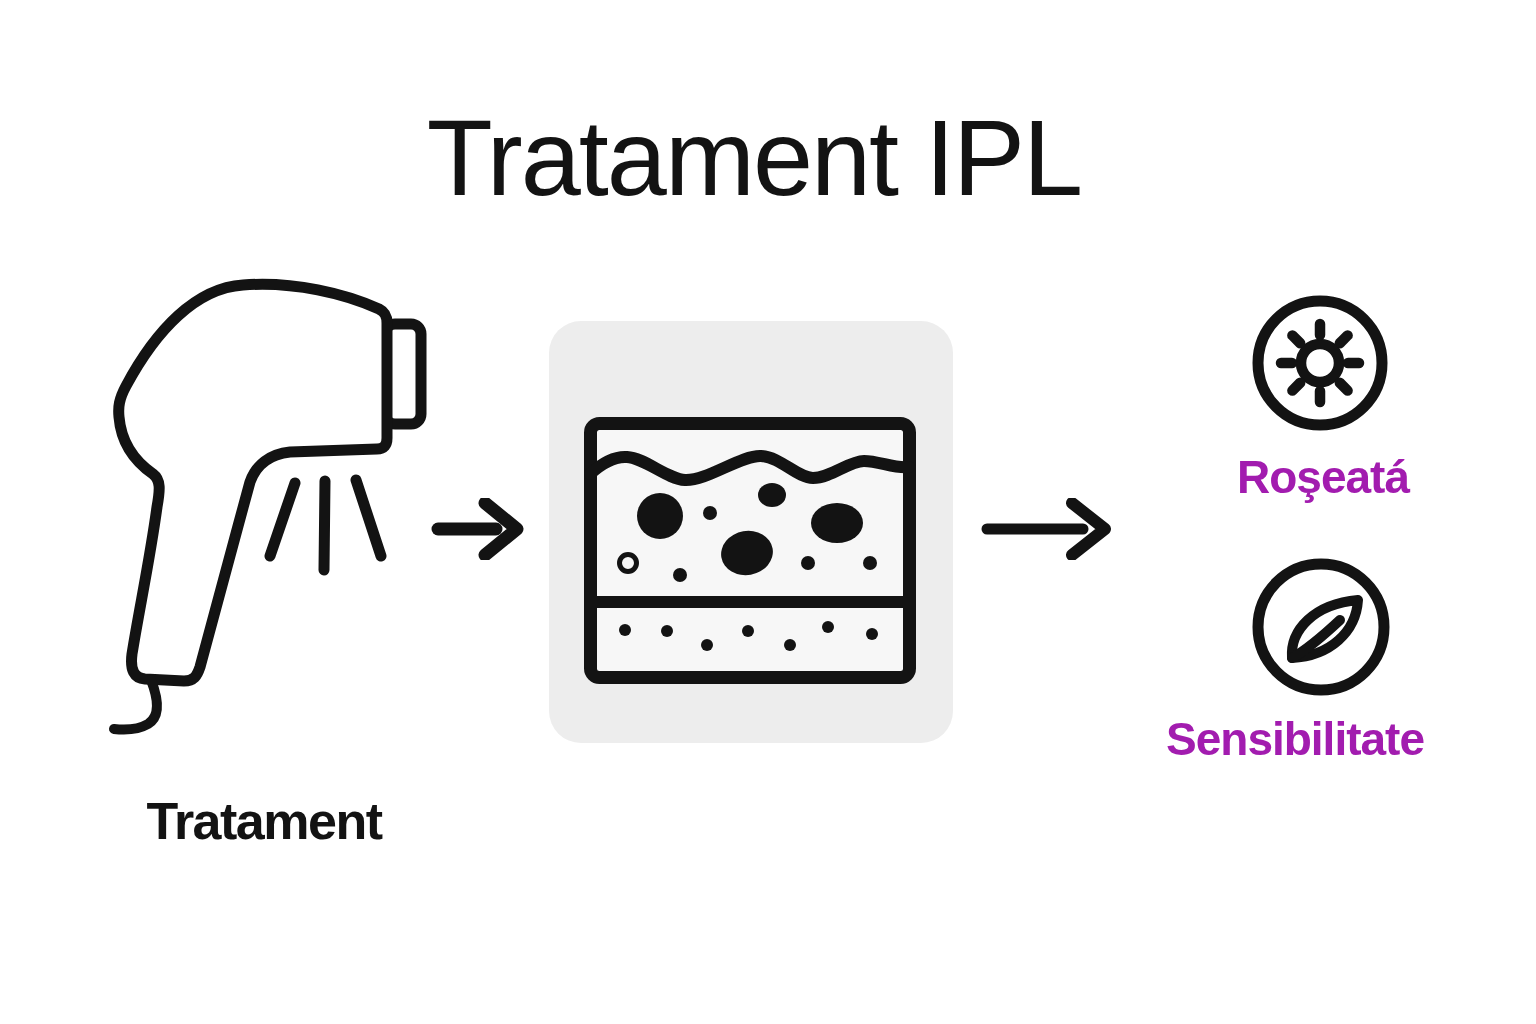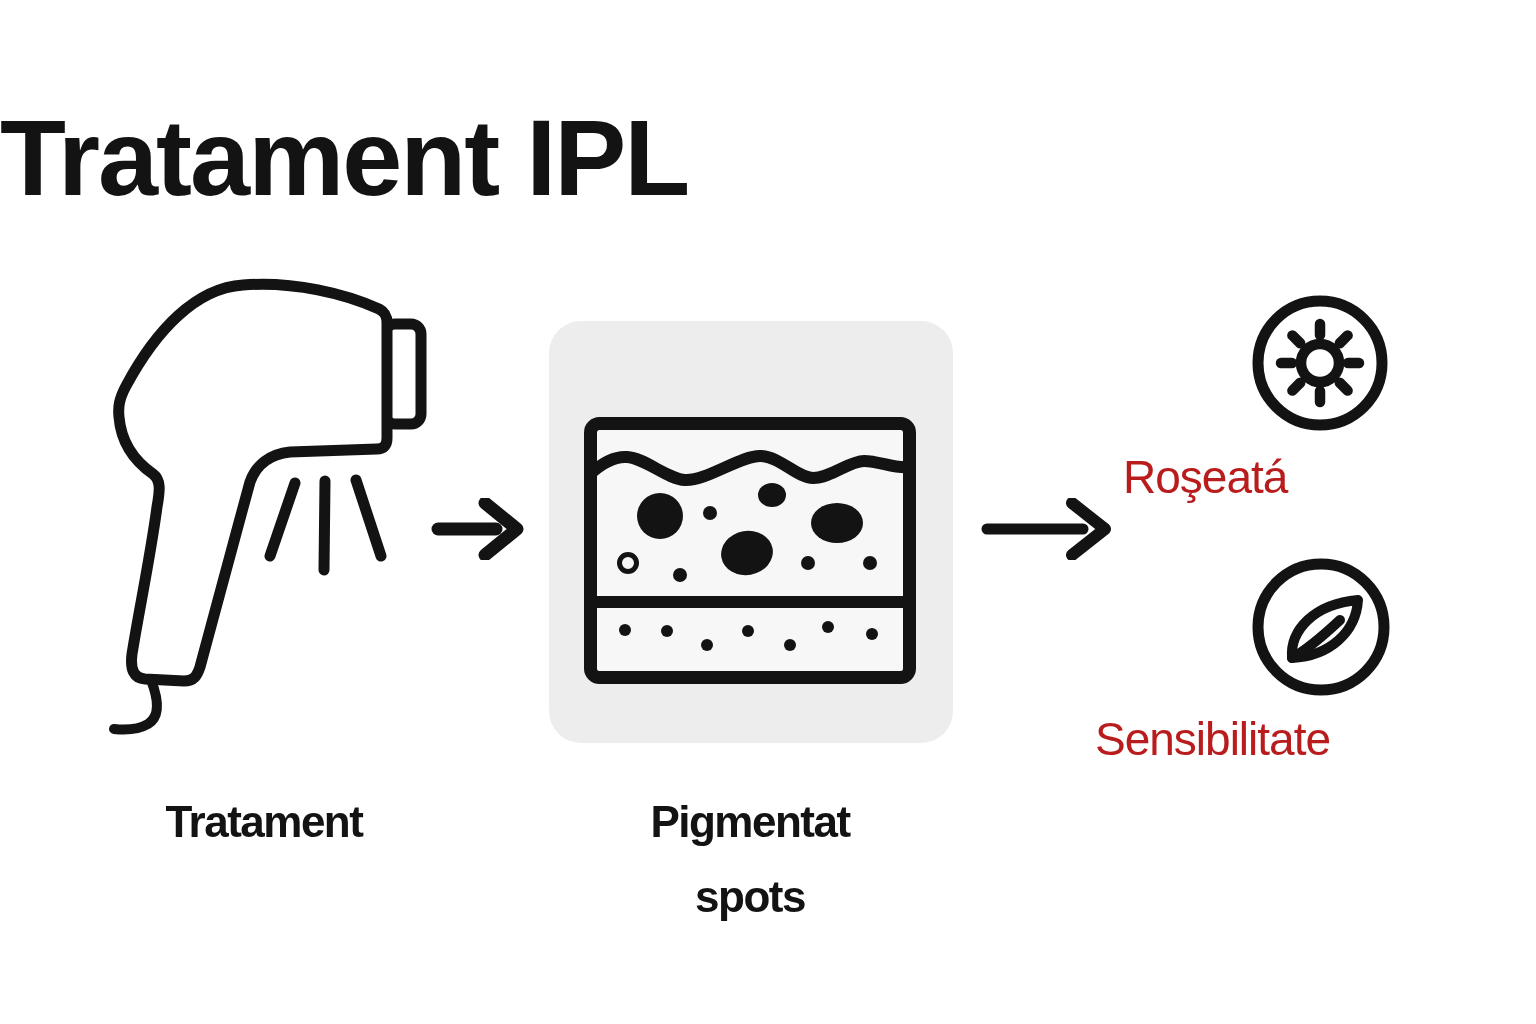--- a/index.html
+++ b/index.html
@@ -7,35 +7,37 @@
     position:relative;
     width:1536px;height:1024px;
     background:#ffffff;
     overflow:hidden;
     font-family:"Liberation Sans","DejaVu Sans",sans-serif;
     color:#131313;
   }
   .abs{position:absolute;}
   .title{
     left:0;top:104px;width:1508px;
-    font-size:108px;font-weight:700;letter-spacing:-2px;
+    text-align:center;
+    font-size:108px;font-weight:400;letter-spacing:-2px;
     line-height:1.0;
     color:#131313;
   }
   .step-label{
     text-align:center;
-    font-size:44px;font-weight:700;letter-spacing:-1.5px;
+    font-size:52px;font-weight:700;letter-spacing:-1.5px;
     line-height:75px;
     color:#131313;
   }
   .step-label span{display:block;}
   .effect-label{
-    font-size:46px;font-weight:400;letter-spacing:-1px;
+    text-align:center;
+    font-size:46px;font-weight:700;letter-spacing:-1px;
     line-height:1.1;
-    color:#b91c1c;
+    color:#a21caf;
   }
   .panel{
     left:549px;top:321px;width:404px;height:422px;
     background:#ededed;border-radius:32px;
   }
   svg{display:block;}
 </style>
 </head>
 <body>
 
@@ -114,24 +116,20 @@
         <circle cx="84" cy="215" r="6" fill="#131313"></circle>
         <circle cx="124" cy="229" r="6" fill="#131313"></circle>
         <circle cx="165" cy="215" r="6" fill="#131313"></circle>
         <circle cx="207" cy="229" r="6" fill="#131313"></circle>
         <circle cx="245" cy="211" r="6" fill="#131313"></circle>
         <circle cx="289" cy="218" r="6" fill="#131313"></circle>
       </svg>
     </div>
   </div>
 
-  <div class="abs step-label" style="left:550px;top:784px;width:400px;">
-    <span>Pigmentat</span>
-    <span>spots</span>
-  </div>
 
   <div class="abs" style="left:979px;top:498px;width:132px;height:62px;">
     <svg width="132" height="62" viewBox="0 0 132 62" fill="none">
       <path d="M 8 31 L 104 31" stroke="#131313" stroke-width="11" stroke-linecap="round"></path>
       <path d="M 93 5 L 126 31 L 93 57" stroke="#131313" stroke-width="12" stroke-linecap="round" stroke-linejoin="round"></path>
     </svg>
   </div>
 
   <div class="abs" style="left:1252px;top:295px;width:136px;height:136px;">
     <svg width="136" height="136" viewBox="0 0 136 136" fill="none">

